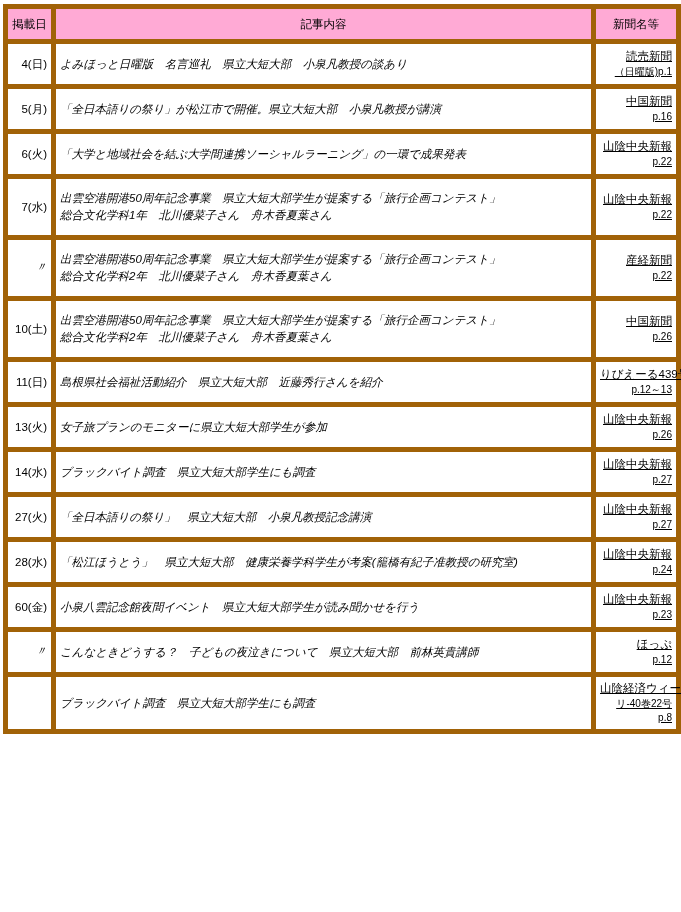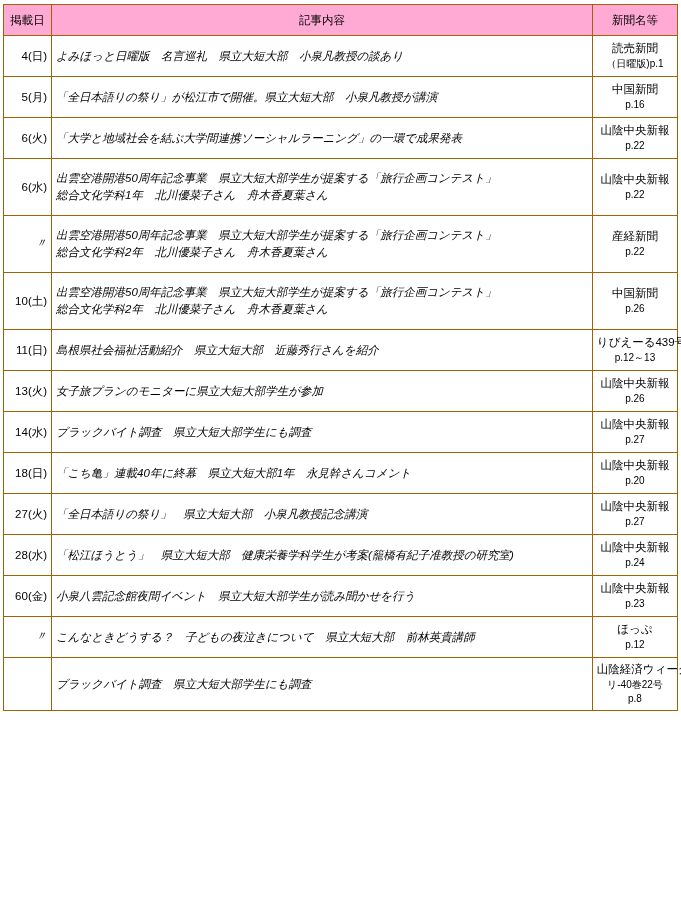--- a/index.html
+++ b/index.html
@@ -19,21 +19,21 @@
     box-sizing: border-box;
     padding: 4px 3px 3px 3px;
   }
   table.clip-table {
     border-collapse: collapse;
     width: 675px;
     table-layout: fixed;
   }
   table.clip-table th,
   table.clip-table td {
-    border: 1px solid #a16207;
+    border: 5px solid #a16207;
     vertical-align: middle;
     padding: 3px 4px;
     font-size: 11.5px;
     line-height: 1.45;
     color: #000000;
   }
   thead th {
     background: #ffaad5;
     text-align: center;
     font-weight: normal;
@@ -58,24 +58,25 @@
   td.body-cell {
     text-align: left;
     padding-left: 6px;
   }
   td.body-cell .line {
     display: block;
     white-space: nowrap;
     font-style: italic;
   }
   td.paper-cell {
-    text-align: center;
+    text-align: right;
     padding-left: 4px;
     font-size: 11.5px;
     line-height: 1.35;
+    text-decoration: underline;
   }
   td.paper-cell .pline {
     display: block;
     white-space: nowrap;
   }
   td.paper-cell .pline.sub {
     font-size: 10px;
   }
   tr.r1  td { height: 34px; }
   tr.r2  td { height: 50px; }
@@ -122,21 +123,21 @@
           <td class="date-cell">6(火)</td>
           <td class="body-cell">
             <span class="line">「大学と地域社会を結ぶ大学間連携ソーシャルラーニング」の一環で成果発表</span>
           </td>
           <td class="paper-cell">
             <span class="pline">山陰中央新報</span>
             <span class="pline sub">p.22</span>
           </td>
         </tr>
         <tr class="r2">
-          <td class="date-cell">6(水)</td>
+          <td class="date-cell">7(水)</td>
           <td class="body-cell">
             <span class="line">出雲空港開港50周年記念事業　県立大短大部学生が提案する「旅行企画コンテスト」</span>
             <span class="line">総合文化学科1年　北川優菜子さん　舟木香夏葉さん</span>
           </td>
           <td class="paper-cell">
             <span class="pline">山陰中央新報</span>
             <span class="pline sub">p.22</span>
           </td>
         </tr>
         <tr class="r2">
@@ -182,30 +183,20 @@
           </td>
         </tr>
         <tr class="r1">
           <td class="date-cell">14(水)</td>
           <td class="body-cell">
             <span class="line">ブラックバイト調査　県立大短大部学生にも調査</span>
           </td>
           <td class="paper-cell">
             <span class="pline">山陰中央新報</span>
             <span class="pline sub">p.27</span>
-          </td>
-        </tr>
-        <tr class="r1">
-          <td class="date-cell">18(日)</td>
-          <td class="body-cell">
-            <span class="line">「こち亀」連載40年に終幕　県立大短大部1年　永見幹さんコメント</span>
-          </td>
-          <td class="paper-cell">
-            <span class="pline">山陰中央新報</span>
-            <span class="pline sub">p.20</span>
           </td>
         </tr>
         <tr class="r1">
           <td class="date-cell">27(火)</td>
           <td class="body-cell">
             <span class="line">「全日本語りの祭り」　県立大短大部　小泉凡教授記念講演</span>
           </td>
           <td class="paper-cell">
             <span class="pline">山陰中央新報</span>
             <span class="pline sub">p.27</span>

